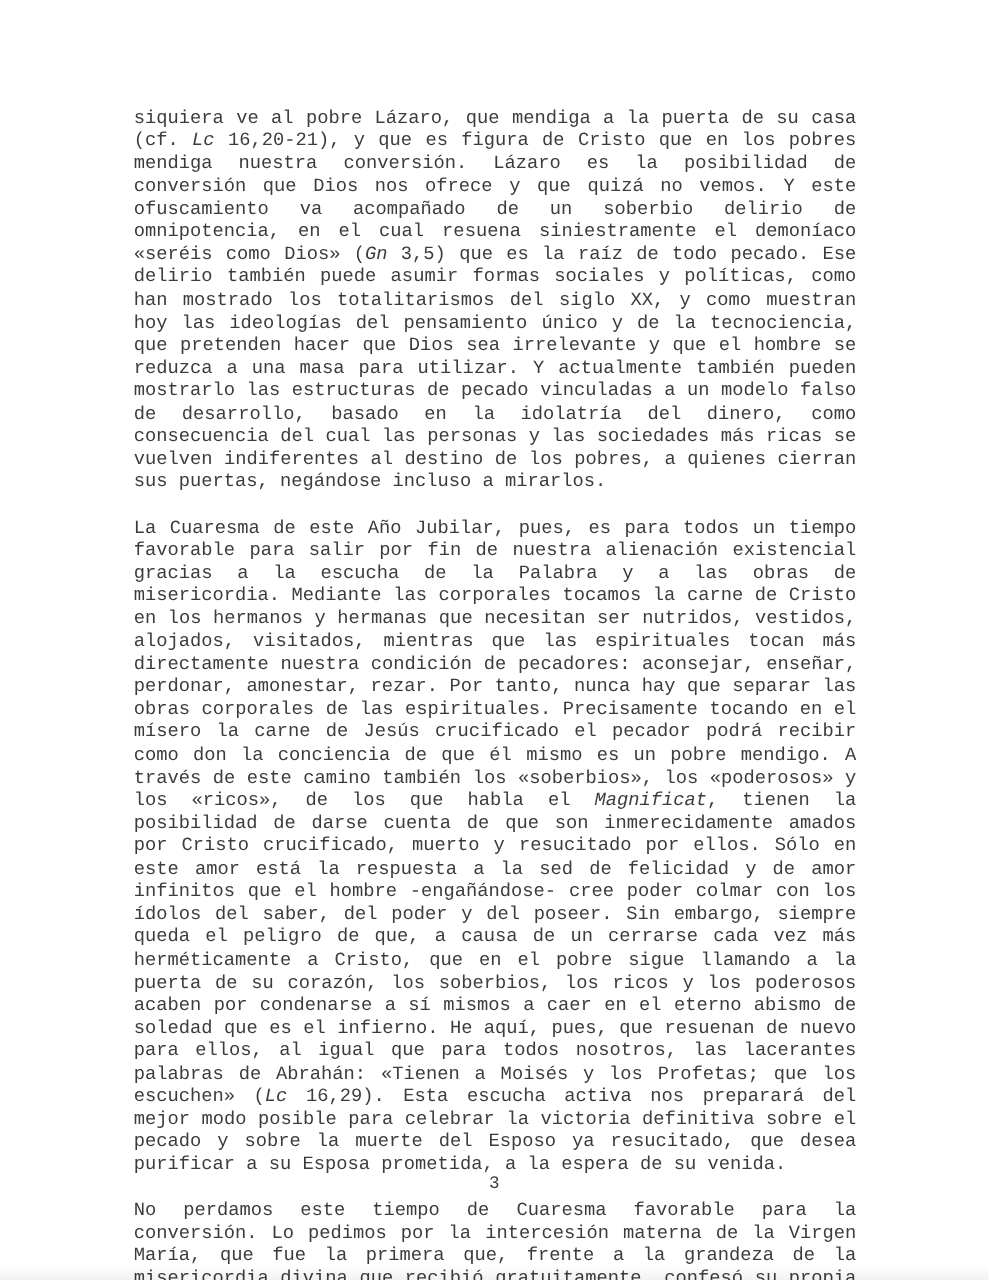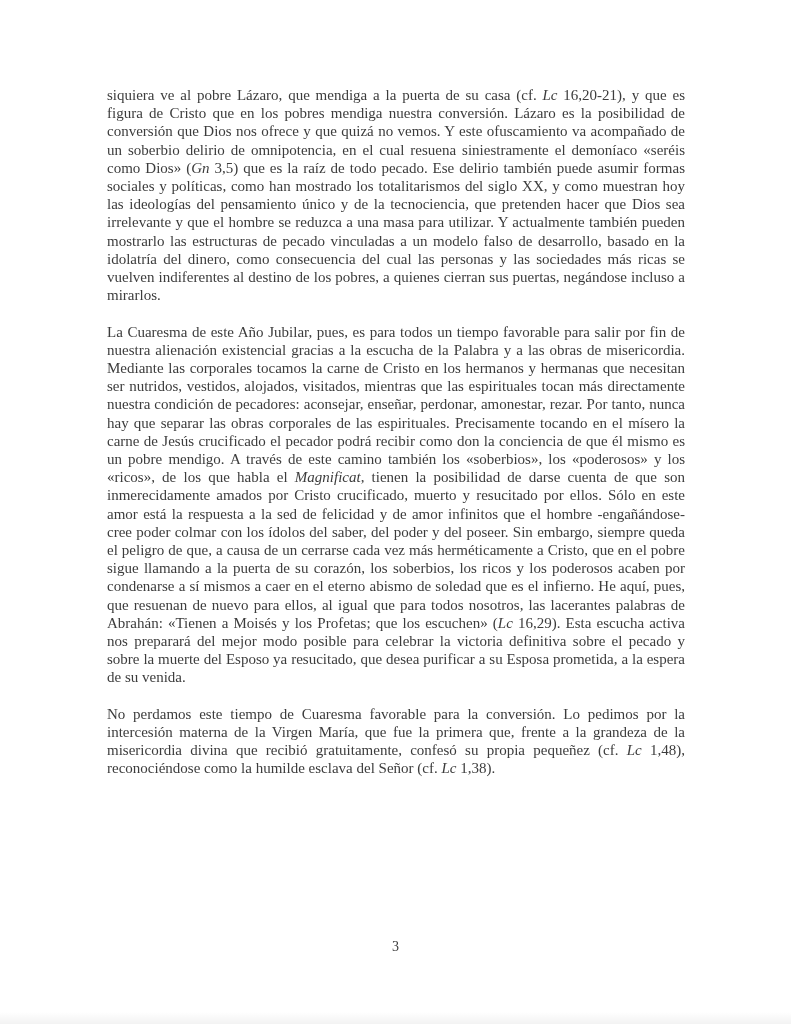--- a/index.html
+++ b/index.html
@@ -6,21 +6,21 @@
     margin: 0;
     padding: 0;
     background: #ffffff;
   }
   .page {
     position: relative;
     width: 791px;
     height: 1024px;
     background: var(--bg-color, #ffffff);
     overflow: hidden;
-    font-family: Liberation Serif, serif;
+    font-family: Liberation Mono, monospace;
   }
   .text-block {
     position: absolute;
     left: 107px;
     top: 86px;
     width: 578px;
     text-align: justify;
     font-size: 15px;
     line-height: 18.2px;
     color: var(--text-color, #3c3c3c);

